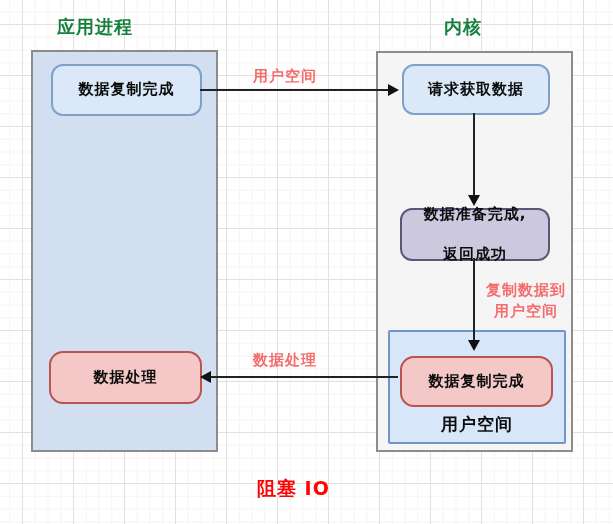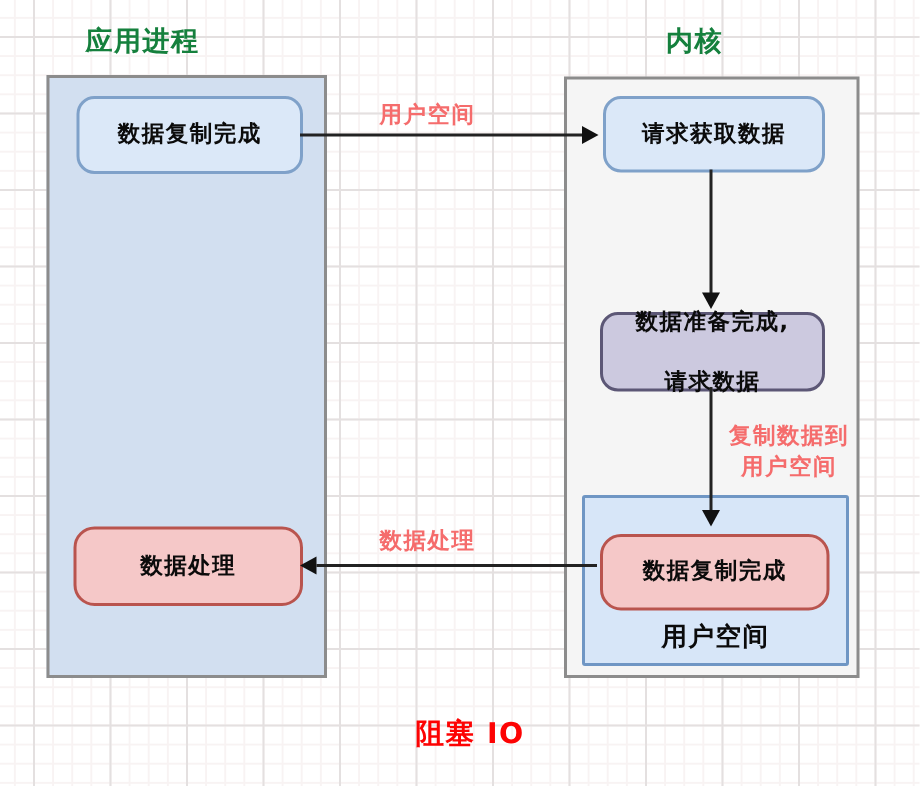--- a/index.html
+++ b/index.html
@@ -46,21 +46,21 @@
     position:absolute;color:#f56c6c;font-size:15px;font-weight:bold;
     letter-spacing:1px;white-space:nowrap;line-height:21px;
   }
   .edge-label.center{text-align:center;}
   .userspace-label{
     position:absolute;left:0;right:0;bottom:6px;text-align:center;
     font-size:17px;font-weight:bold;color:#0b0b0b;letter-spacing:1px;
   }
   .caption{
     position:absolute;left:257px;top:476px;color:#fd0303;
-    font-size:19px;font-weight:bold;letter-spacing:1px;white-space:nowrap;margin-left:20px;
+    font-size:19px;font-weight:bold;letter-spacing:1px;white-space:nowrap;
   }
 </style>
 </head>
 <body>
 
 <div class="col-title" style="left:57px;top:15px;">应用进程</div>
 <div class="col-title" style="left:444px;top:15px;">内核</div>
 
 <div class="container left-container">
   <div class="node blue" style="left:18px;top:12px;width:151px;height:52px;">
@@ -70,21 +70,21 @@
     <span>数据处理</span>
   </div>
 </div>
 
 <div class="container right-container">
   <div class="node blue" style="left:24px;top:11px;width:148px;height:51px;">
     <span>请求获取数据</span>
   </div>
   <div class="node purple" style="left:22px;top:155px;width:150px;height:53px;">
     <span>数据准备完成,</span>
-    <span>请求数据</span>
+    <span>返回成功</span>
   </div>
   <div class="user-space">
     <div class="node pink" style="left:10px;top:24px;width:153px;height:51px;">
       <span>数据复制完成</span>
     </div>
     <div class="userspace-label">用户空间</div>
   </div>
 </div>
 
 <div class="edge-line" style="left:200px;top:89px;width:190px;height:2px;"></div>

